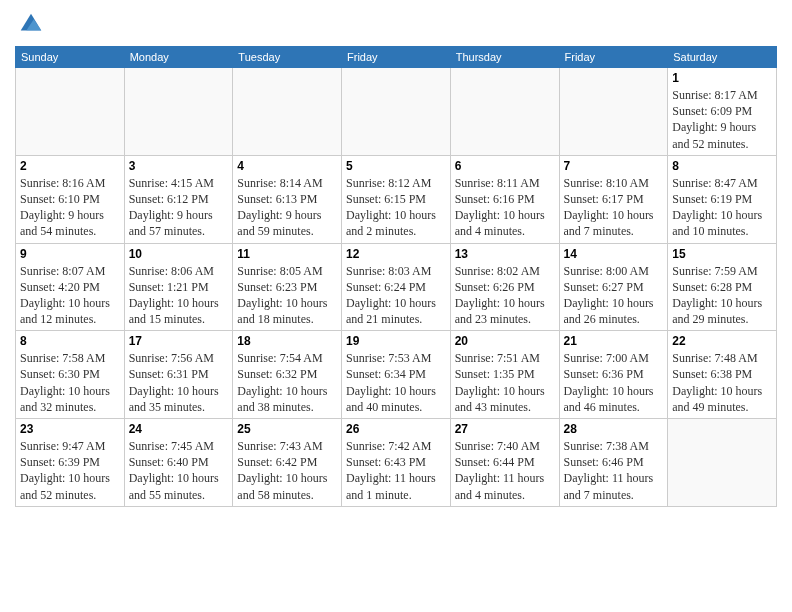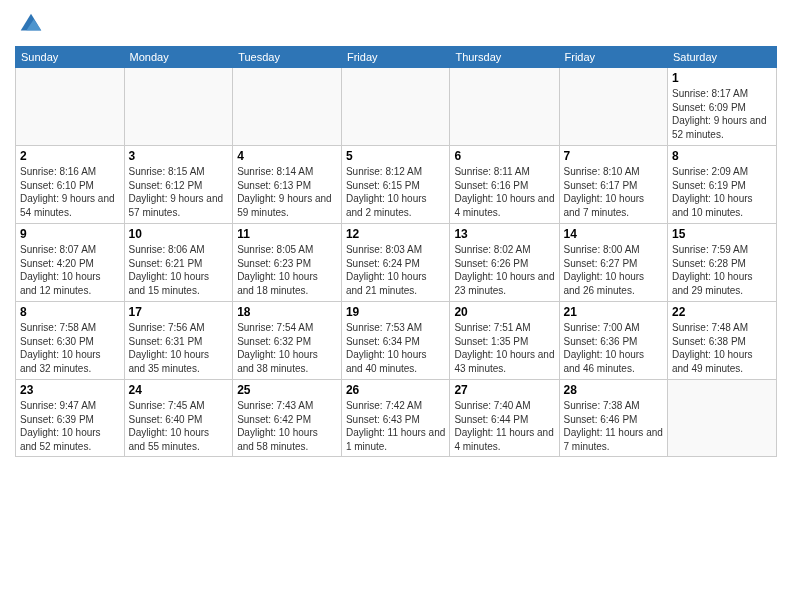--- a/index.html
+++ b/index.html
@@ -11,21 +11,21 @@
     .logo-blue { color: #2e75b6; }
     .logo-icon { width: 28px; height: 28px; margin-left: 2px; }
     .title-block { text-align: right; }
     .month-title { font-size: 36px; font-weight: 300; color: #2e75b6; }
     .location { font-size: 14px; color: #555; }
     .calendar { width: 100%; border-collapse: collapse; font-size: 9.5px; }
     .calendar th { background: #2e75b6; color: #fff; text-align: left; padding: 4px 5px; font-size: 11px; font-weight: normal; border: 1px solid #2e75b6; }
     .calendar td { border: 1px solid #ccc; vertical-align: top; padding: 3px 4px; width: 113px; height: 78px; }
     .calendar td.empty { background: #f9f9f9; }
     .day-num { font-size: 12px; font-weight: bold; margin-bottom: 2px; display: block; }
-    .day-info { font-size: 10px; color: #333; line-height: 1.35; }
+    .day-info { font-size: 12px; color: #333; line-height: 1.35; font-family: Liberation Serif, serif; }
     .last-row td { height: 70px; }
   </style>
 </head>
 <body>
 <div class="page">
 
 <div class="header">
   <div class="logo">
     <div>
       <span class="logo-general"></span><br>
@@ -71,21 +71,21 @@
         </tr>
         <tr>
           <td>
             <span class="day-num">2</span>
             <div class="day-info">Sunrise: 8:16 AM
 Sunset: 6:10 PM
 Daylight: 9 hours and 54 minutes.</div>
           </td>
           <td>
             <span class="day-num">3</span>
-            <div class="day-info">Sunrise: 8:15 AM
+            <div class="day-info">Sunrise: 4:15 AM
 Sunset: 6:12 PM
 Daylight: 9 hours and 57 minutes.</div>
           </td>
           <td>
             <span class="day-num">4</span>
             <div class="day-info">Sunrise: 8:14 AM
 Sunset: 6:13 PM
 Daylight: 9 hours and 59 minutes.</div>
           </td>
           <td>
@@ -101,36 +101,36 @@
 Daylight: 10 hours and 4 minutes.</div>
           </td>
           <td>
             <span class="day-num">7</span>
             <div class="day-info">Sunrise: 8:10 AM
 Sunset: 6:17 PM
 Daylight: 10 hours and 7 minutes.</div>
           </td>
           <td>
             <span class="day-num">8</span>
-            <div class="day-info">Sunrise: 2:09 AM
+            <div class="day-info">Sunrise: 8:47 AM
 Sunset: 6:19 PM
 Daylight: 10 hours and 10 minutes.</div>
           </td>
         </tr>
         <tr>
           <td>
             <span class="day-num">9</span>
             <div class="day-info">Sunrise: 8:07 AM
 Sunset: 4:20 PM
 Daylight: 10 hours and 12 minutes.</div>
           </td>
           <td>
             <span class="day-num">10</span>
             <div class="day-info">Sunrise: 8:06 AM
-Sunset: 6:21 PM
+Sunset: 1:21 PM
 Daylight: 10 hours and 15 minutes.</div>
           </td>
           <td>
             <span class="day-num">11</span>
             <div class="day-info">Sunrise: 8:05 AM
 Sunset: 6:23 PM
 Daylight: 10 hours and 18 minutes.</div>
           </td>
           <td>
             <span class="day-num">12</span>

